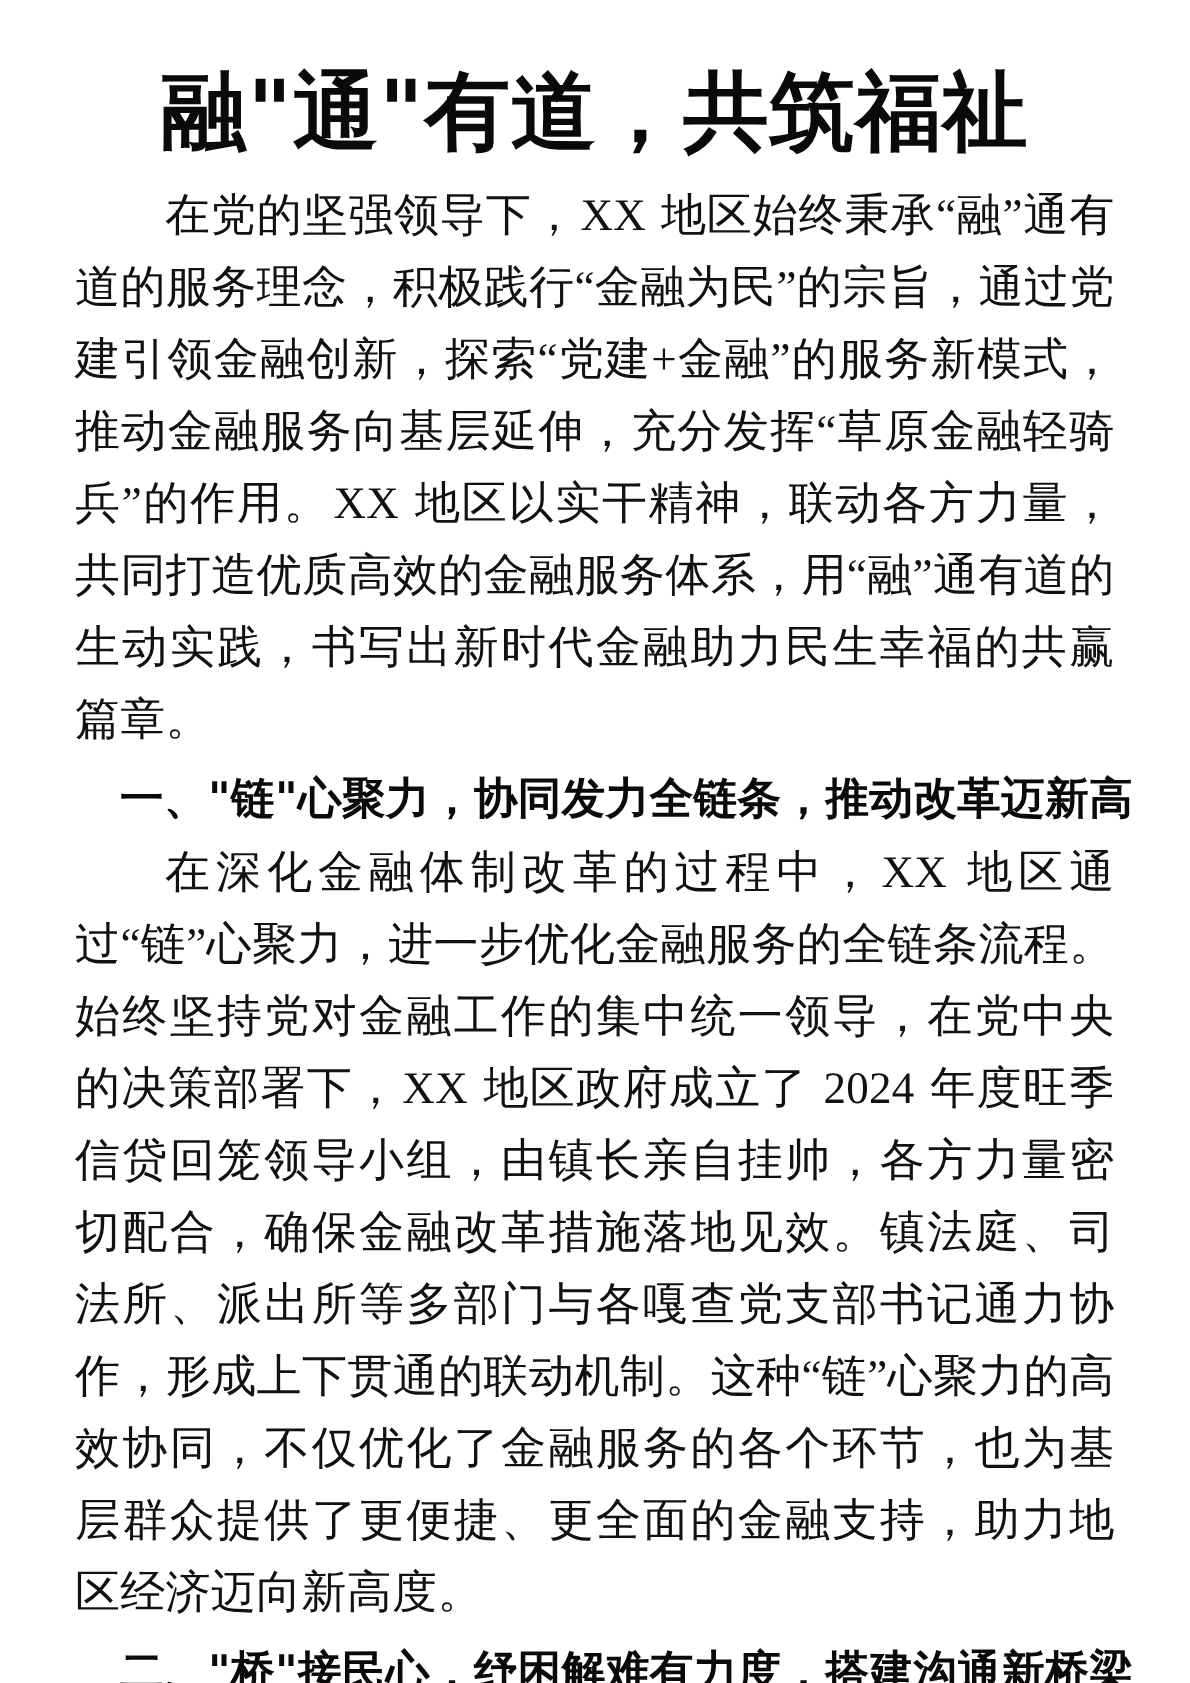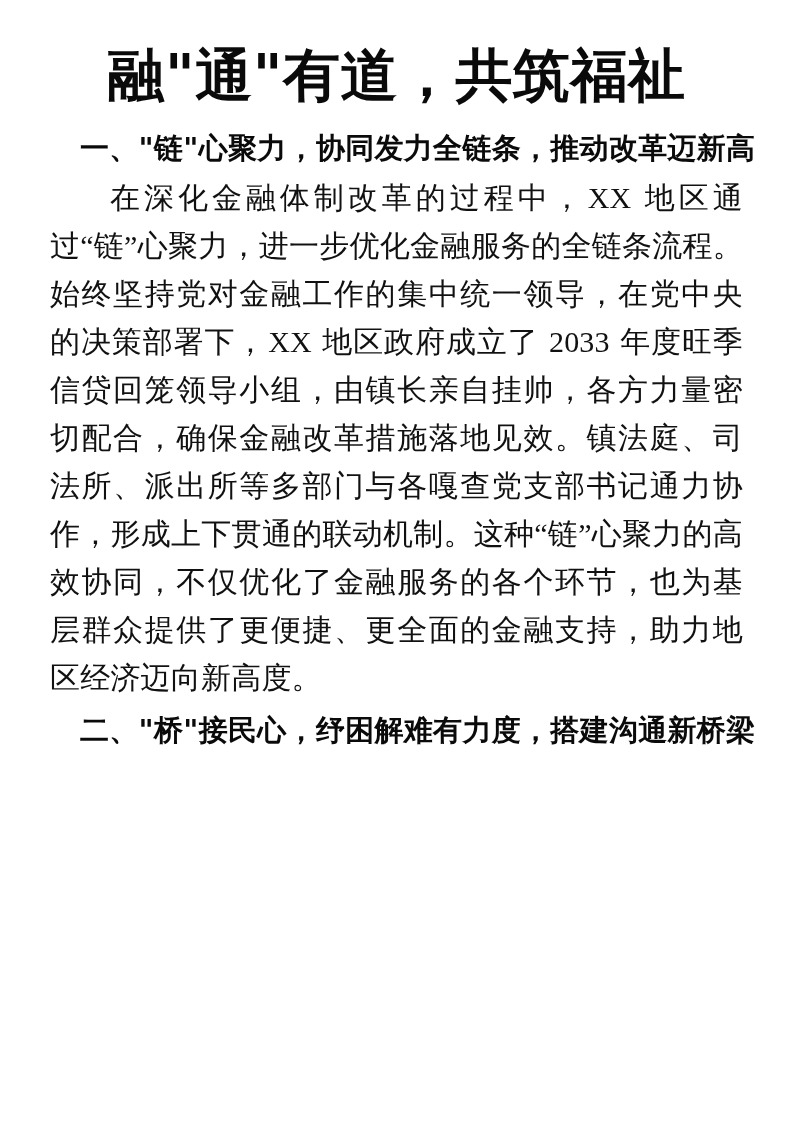--- a/index.html
+++ b/index.html
@@ -67,20 +67,21 @@
     padding: 0 2px;
   }
 </style>
 </head>
 <body>
 
 <div class="page">
 
   <h1 class="doc-title" id="title-el">融"通"有道，共筑福祉</h1>
 
+  <p class="body-para" id="p0">在党的坚强领导下，<span class="latin">XX</span> 地区始终秉承“融”通有道的服务理念，积极践行“金融为民”的宗旨，通过党建引领金融创新，探索“党建+金融”的服务新模式，推动金融服务向基层延伸，充分发挥“草原金融轻骑兵”的作用。<span class="latin">XX</span> 地区以实干精神，联动各方力量，共同打造优质高效的金融服务体系，用“融”通有道的生动实践，书写出新时代金融助力民生幸福的共赢篇章。</p>
 
   <h2 class="section-heading" id="h1">一、"链"心聚力，协同发力全链条，推动改革迈新高</h2>
 
-  <p class="body-para" id="p1">在深化金融体制改革的过程中，<span class="latin">XX</span> 地区通过“链”心聚力，进一步优化金融服务的全链条流程。始终坚持党对金融工作的集中统一领导，在党中央的决策部署下，<span class="latin">XX</span> 地区政府成立了 <span class="latin">2033</span> 年度旺季信贷回笼领导小组，由镇长亲自挂帅，各方力量密切配合，确保金融改革措施落地见效。镇法庭、司法所、派出所等多部门与各嘎查党支部书记通力协作，形成上下贯通的联动机制。这种“链”心聚力的高效协同，不仅优化了金融服务的各个环节，也为基层群众提供了更便捷、更全面的金融支持，助力地区经济迈向新高度。</p>
+  <p class="body-para" id="p1">在深化金融体制改革的过程中，<span class="latin">XX</span> 地区通过“链”心聚力，进一步优化金融服务的全链条流程。始终坚持党对金融工作的集中统一领导，在党中央的决策部署下，<span class="latin">XX</span> 地区政府成立了 <span class="latin">2024</span> 年度旺季信贷回笼领导小组，由镇长亲自挂帅，各方力量密切配合，确保金融改革措施落地见效。镇法庭、司法所、派出所等多部门与各嘎查党支部书记通力协作，形成上下贯通的联动机制。这种“链”心聚力的高效协同，不仅优化了金融服务的各个环节，也为基层群众提供了更便捷、更全面的金融支持，助力地区经济迈向新高度。</p>
 
   <h2 class="section-heading" id="h2">二、"桥"接民心，纾困解难有力度，搭建沟通新桥梁</h2>
 
 </div>
 
 </body></html>

